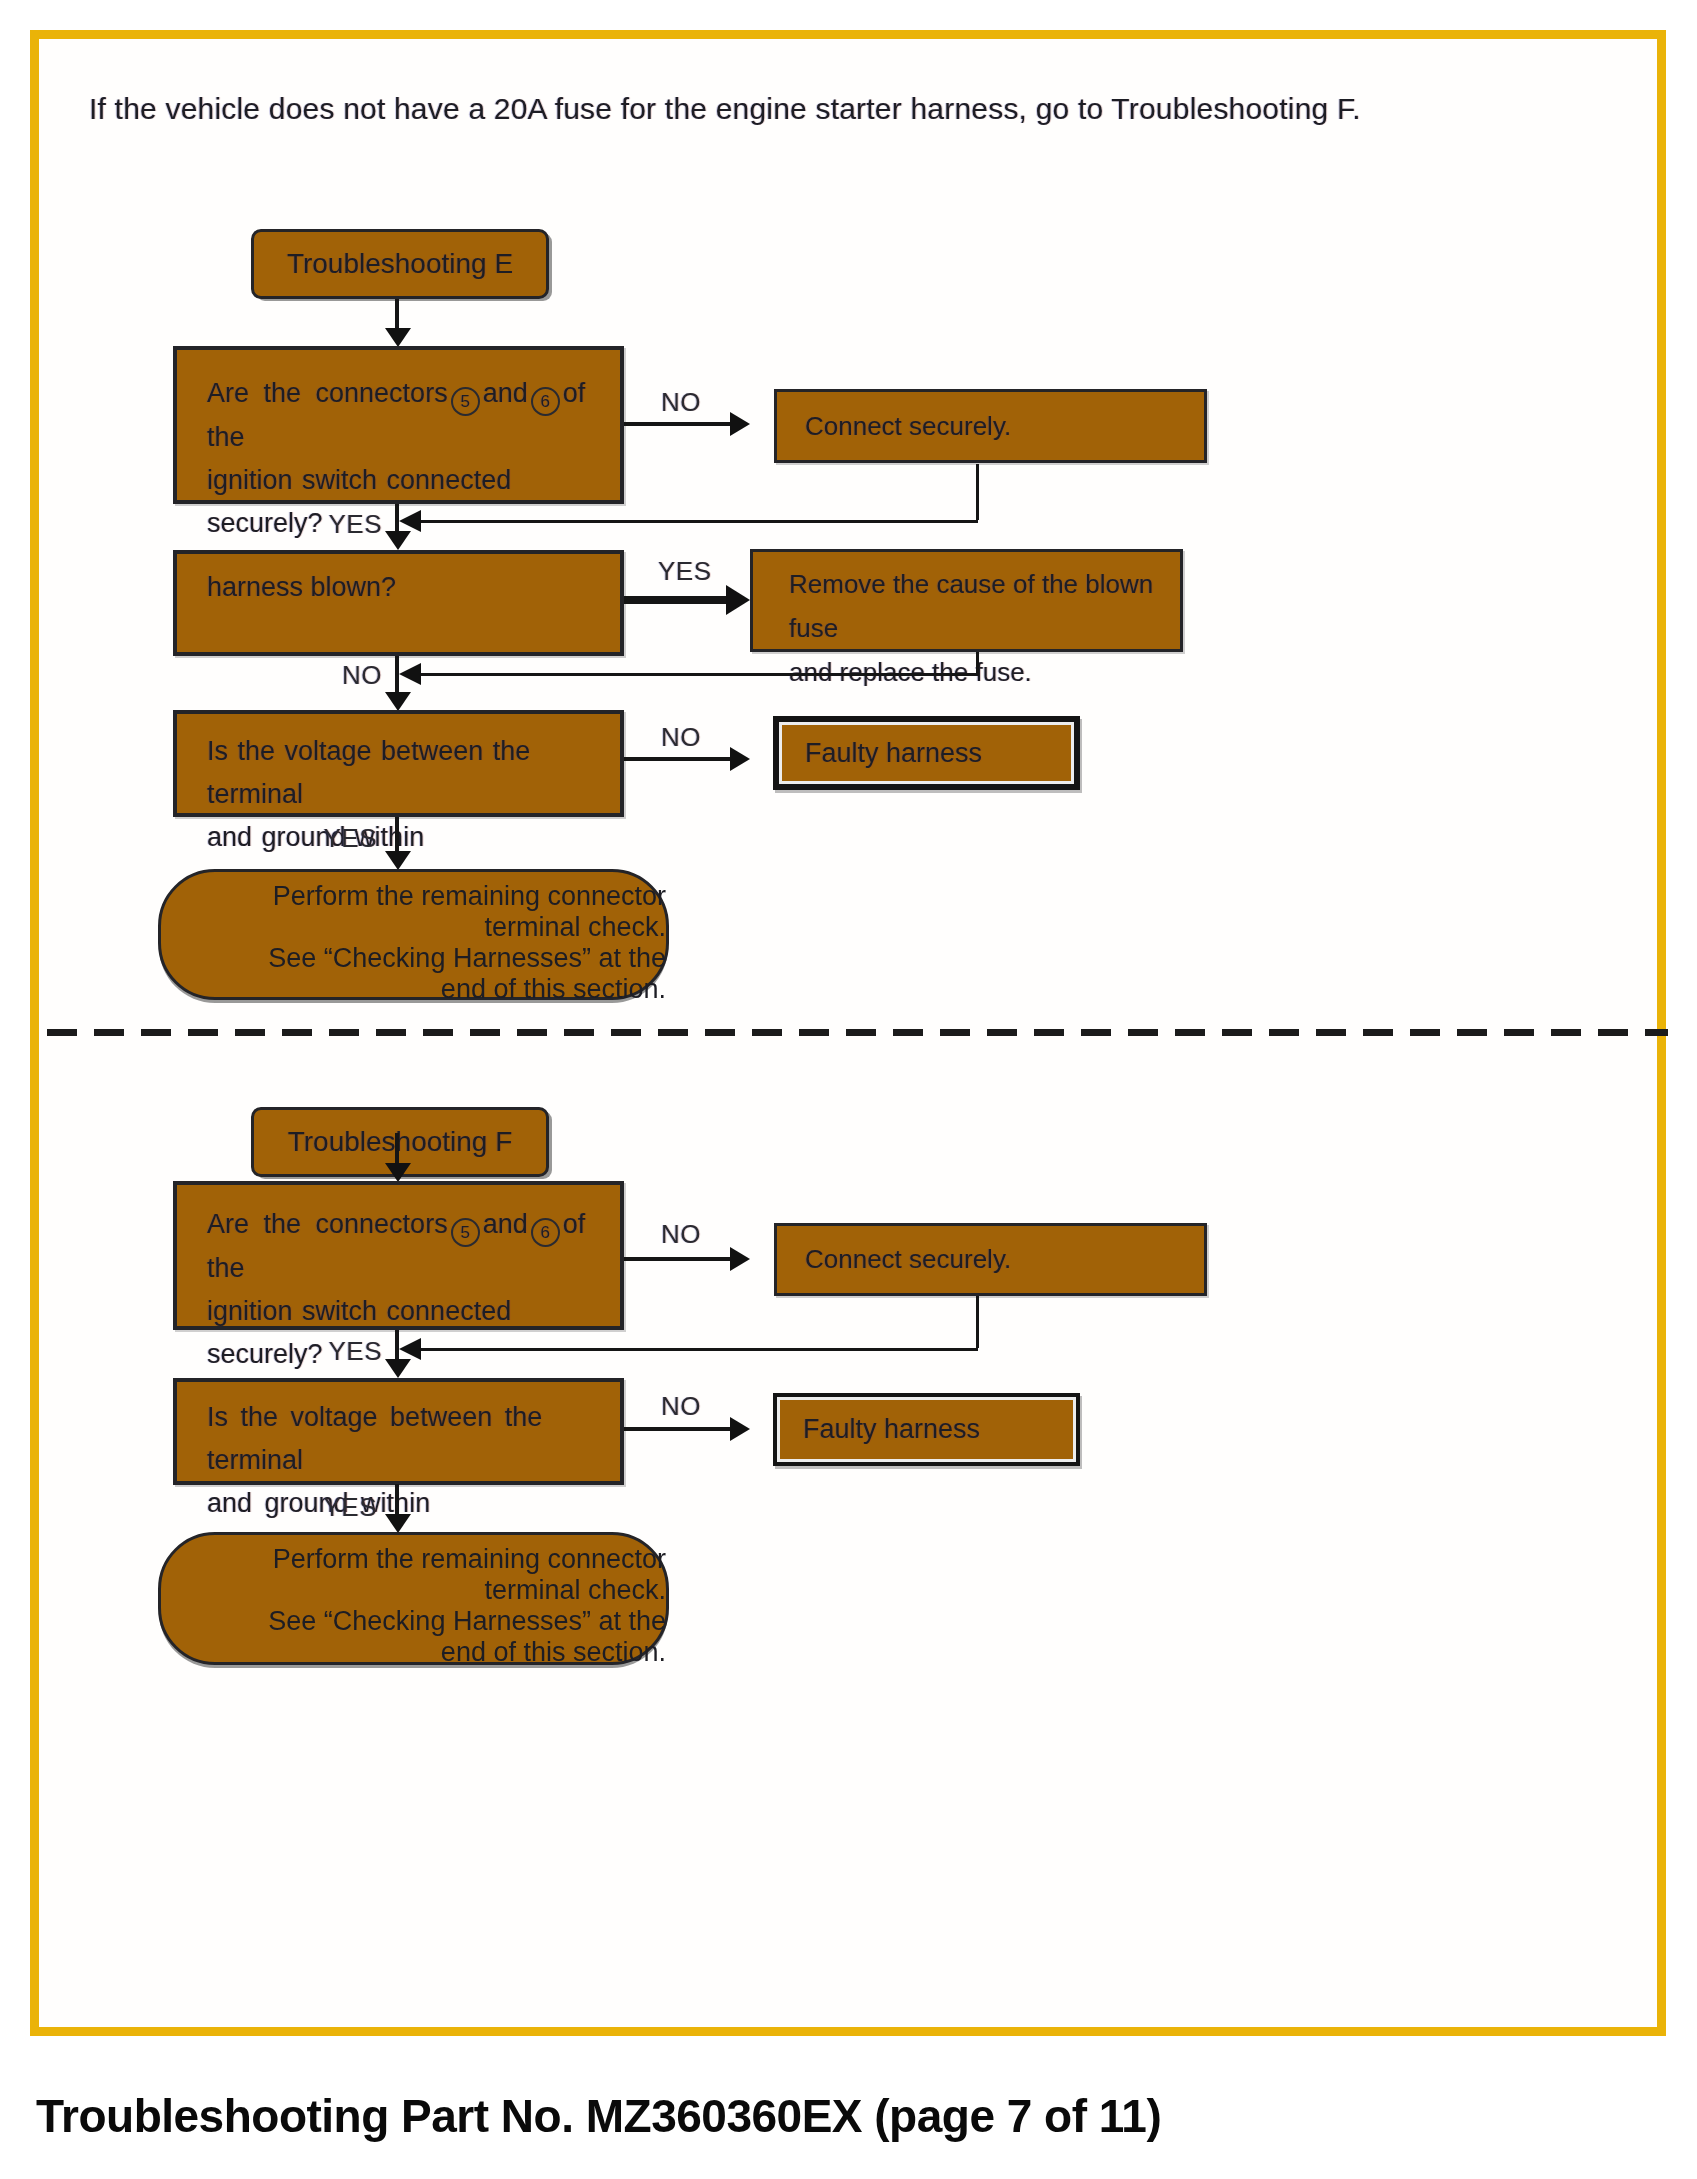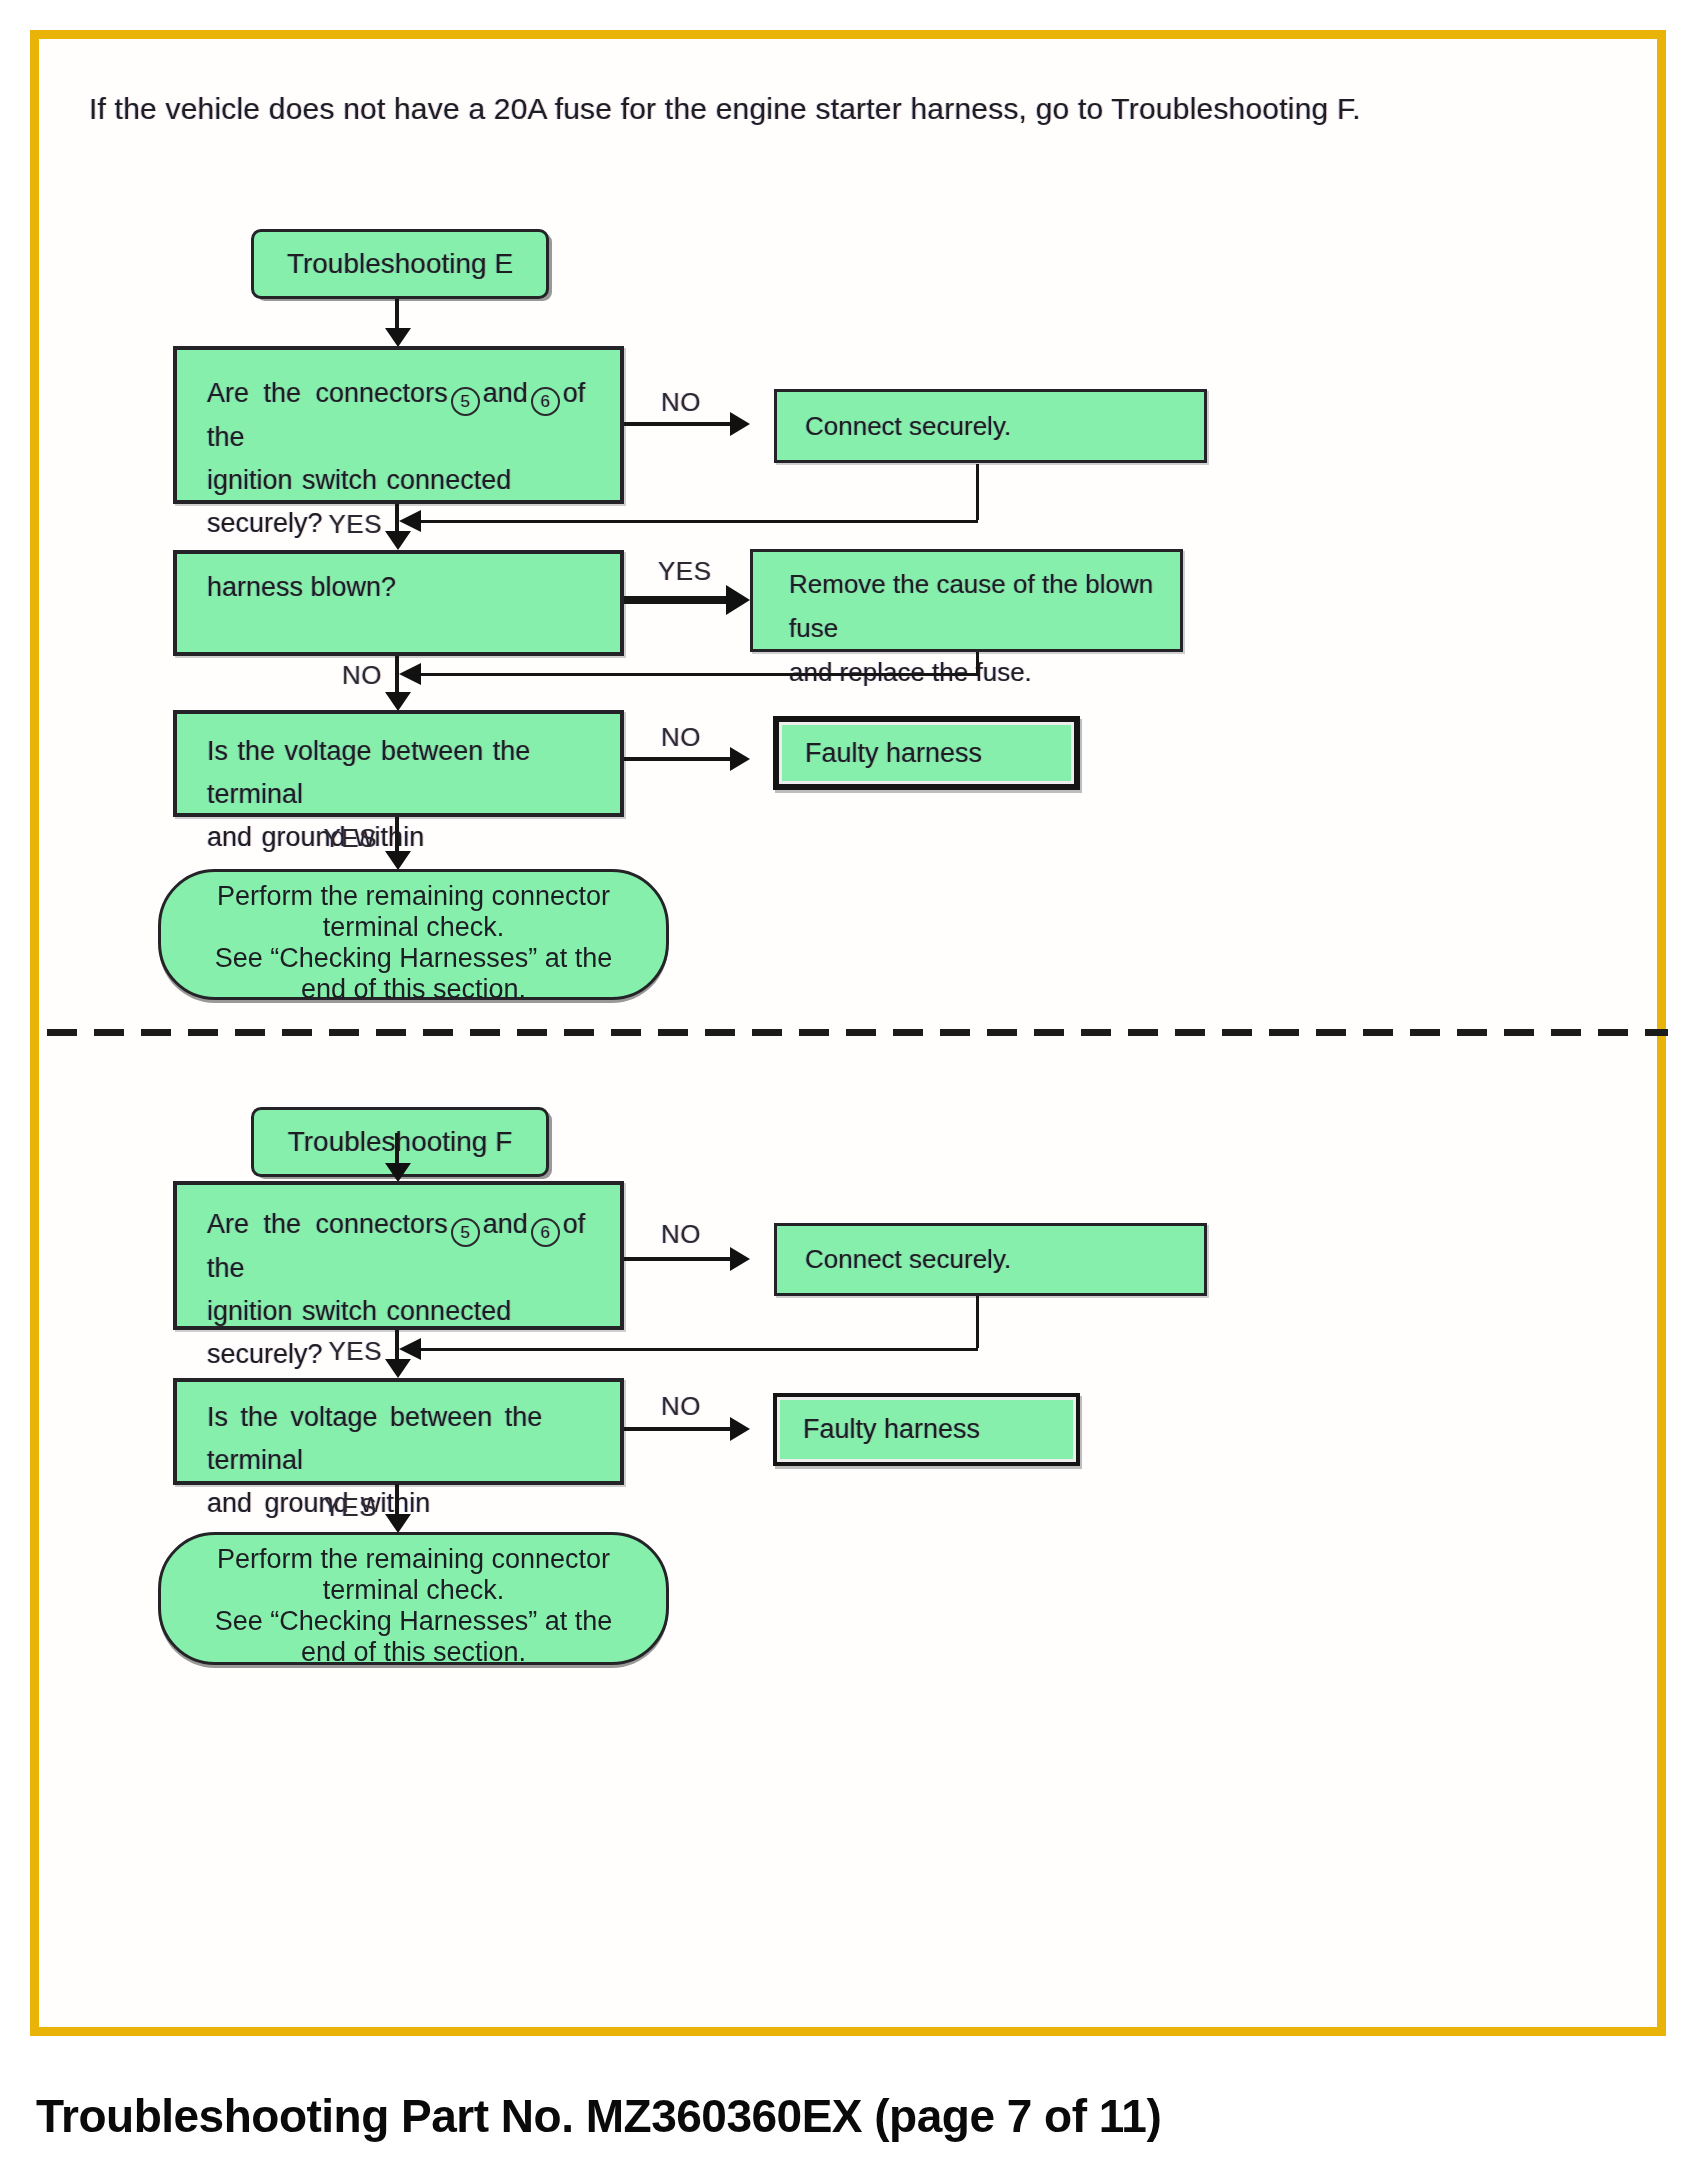--- a/index.html
+++ b/index.html
@@ -3,26 +3,26 @@
 <meta charset="utf-8">
 <style>
   html,body{margin:0;padding:0;background:#ffffff;}
   .page{position:relative;width:1698px;height:2179px;background:#fff;
         font-family:"Liberation Sans", sans-serif;color:#1d1d24;overflow:hidden;}
   .frame{position:absolute;left:30px;top:30px;width:1636px;height:2006px;
          border:9px solid #eab308;box-sizing:border-box;background:#fffefd;}
   .scan{text-shadow:1px 0 0 rgba(150,60,60,.22), -1px 0 0 rgba(60,60,160,.25);}
   .note{position:absolute;font-size:30px;letter-spacing:0.2px;white-space:nowrap;}
   
-  .bx{position:absolute;background:#86efac;box-sizing:border-box;border:4px solid #242428;
+  .bx{position:absolute;background:#a16207;box-sizing:border-box;border:4px solid #242428;
       box-shadow:2px 2px 0 rgba(120,120,120,.35);}
   .startbx{border-width:3px;border-radius:10px;box-shadow:4px 3px 0 -1px rgba(70,70,70,.55);
            display:flex;align-items:center;justify-content:center;font-size:28px;}
   .termbx{border-width:3px;border-radius:57px;box-shadow:0 4px 0 -1px rgba(70,70,70,.55);
-          text-align:center;font-size:27px;line-height:31px;padding-top:9px;}
+          text-align:right;font-size:27px;line-height:31px;padding-top:9px;}
   .faultybx{border-width:6px;border-color:#141414;box-shadow:inset 0 0 0 3px #ededed, 2px 3px 0 rgba(110,110,110,.45);}
   .qtext{font-size:27px;line-height:43px;}
   .atext{font-size:26px;}
   .vcenter{display:flex;align-items:center;margin-left:24px;}
   .lbl{position:absolute;font-size:26px;color:#2a2a30;letter-spacing:0.5px;}
   .circ{display:inline-block;width:25px;height:25px;border:2px solid #2a2a30;border-radius:50%;
         font-size:17px;line-height:25px;text-align:center;vertical-align:-5px;margin:0 3px;}
   
   .vl{position:absolute;width:4px;background:#151515;}
   .hl{position:absolute;height:4px;background:#151515;}

